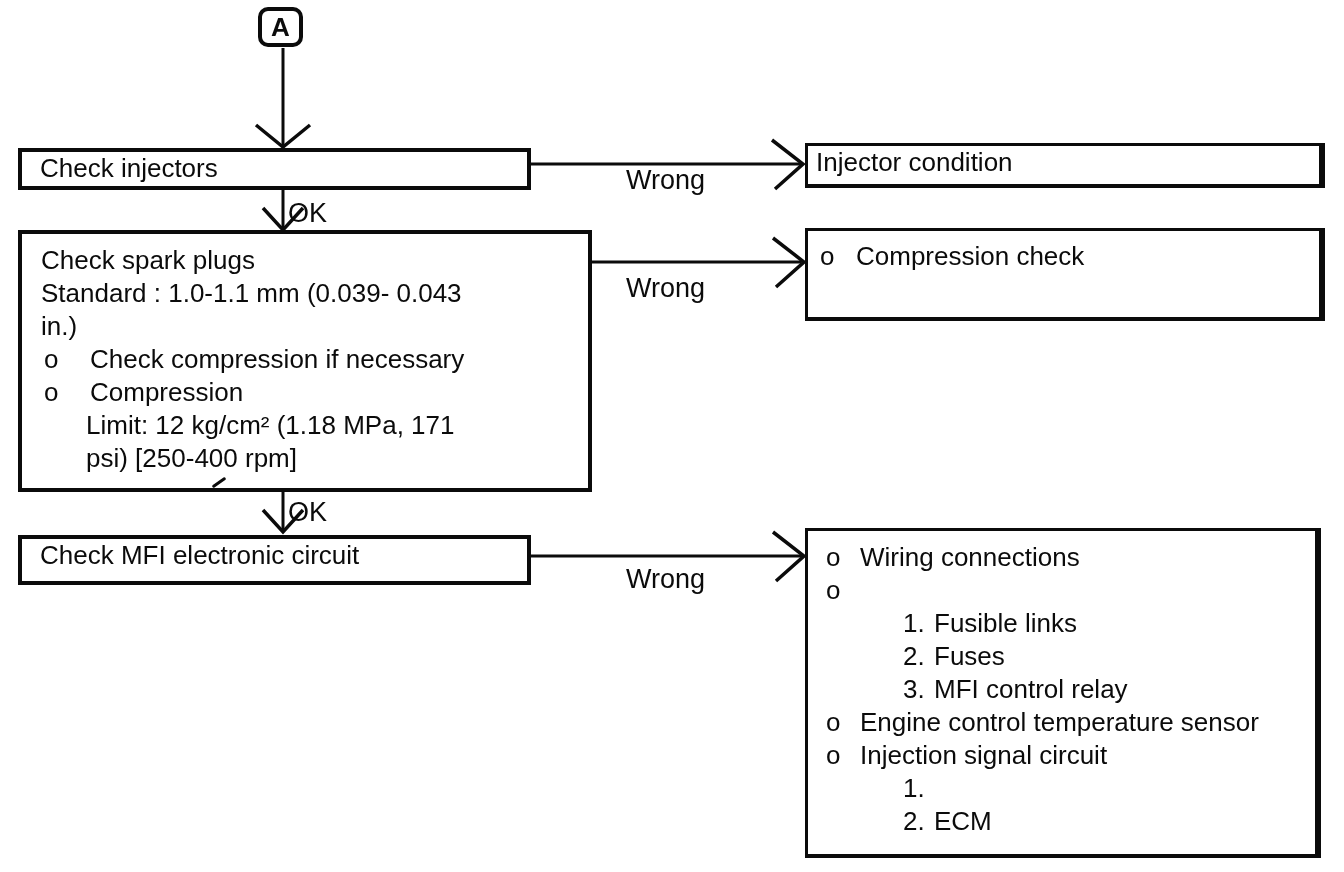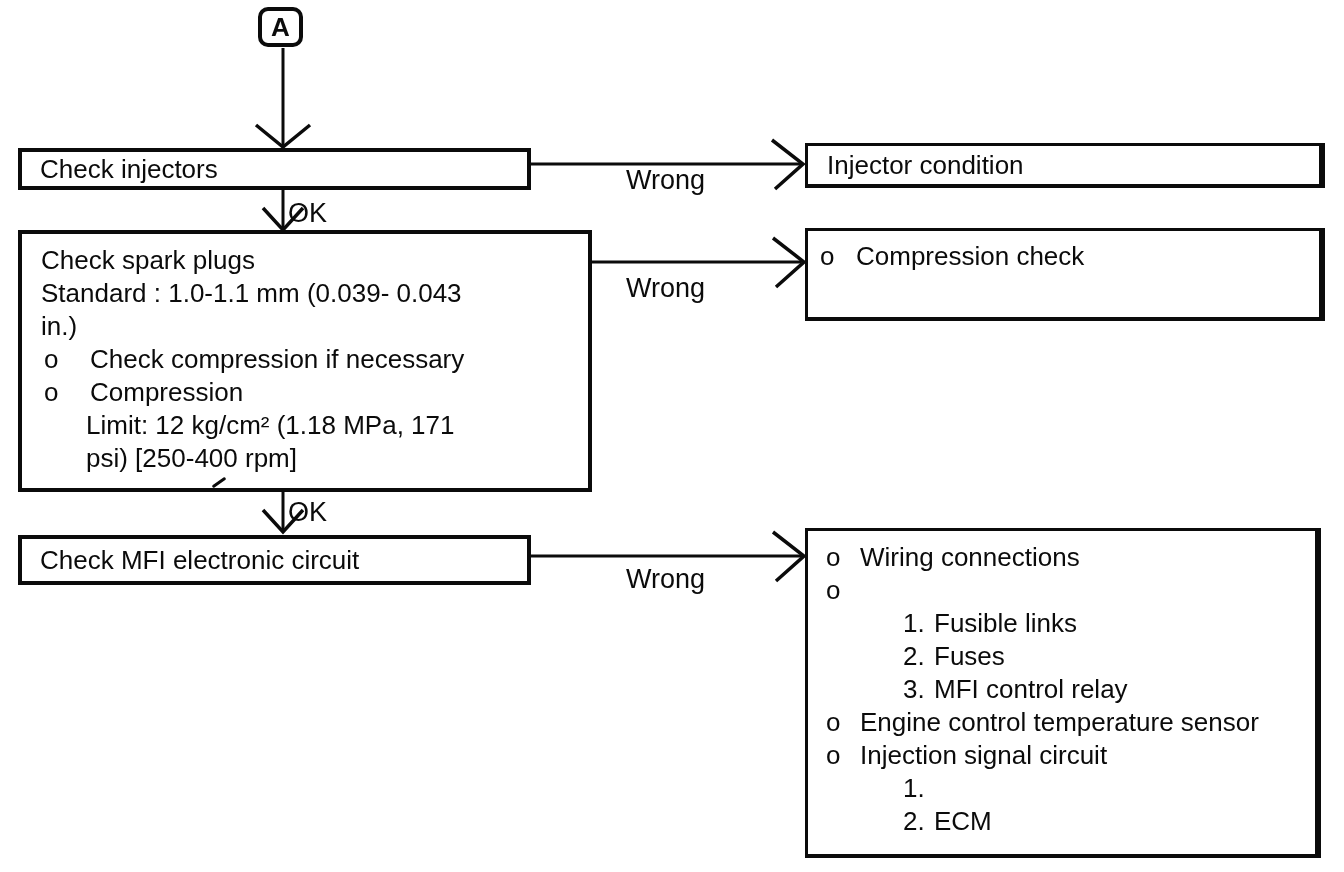--- a/index.html
+++ b/index.html
@@ -27,21 +27,21 @@
     border: 4px solid #0b0b0b;
     background: #ffffff;
     font-size: 26px;
     line-height: 33px;
   }
   .rbox {
     border-width: 3px 6px 4px 3px;
   }
   .vcenter {
     display: flex;
-    align-items: center;
+    align-items: flex-start;
   }
   .connector-a {
     position: absolute;
     left: 258px; top: 7px;
     width: 45px; height: 40px;
     box-sizing: border-box;
     border: 4px solid #0b0b0b;
     border-radius: 10px;
     background: #fff;
     display: flex;
@@ -52,21 +52,21 @@
   }
   
   #step1 { left: 18px; top: 148px; width: 513px; height: 42px; padding-left: 18px; }
   #step3 { left: 18px; top: 535px; width: 513px; height: 50px; padding-left: 18px; }
   
   #step2 { left: 18px; top: 230px; width: 574px; height: 262px; padding: 10px 6px 0 19px; }
   #step2 .row { display: flex; }
   #step2 .row .marker { flex: 0 0 49px; padding-left: 3px; box-sizing: border-box; }
   #step2 .row.cont { padding-left: 45px; }
   
-  #result1 { left: 805px; top: 143px; width: 520px; height: 45px; padding-left: 19px; }
+  #result1 { left: 805px; top: 143px; width: 520px; height: 45px; padding-left: 8px; }
   #result2 { left: 805px; top: 228px; width: 520px; height: 93px; padding: 9px 6px 0 12px; }
   #result2 .row { display: flex; }
   #result2 .row .marker { flex: 0 0 36px; box-sizing: border-box; }
   #result3 { left: 805px; top: 528px; width: 516px; height: 330px; padding: 10px 4px 0 16px; }
   #result3 .row { display: flex; }
   #result3 .row .marker { flex: 0 0 36px; padding-left: 2px; box-sizing: border-box; }
   #result3 .row.sub { padding-left: 79px; }
   #result3 .row.sub .marker { flex: 0 0 31px; padding-left: 0; }
   
   .edge-label {

